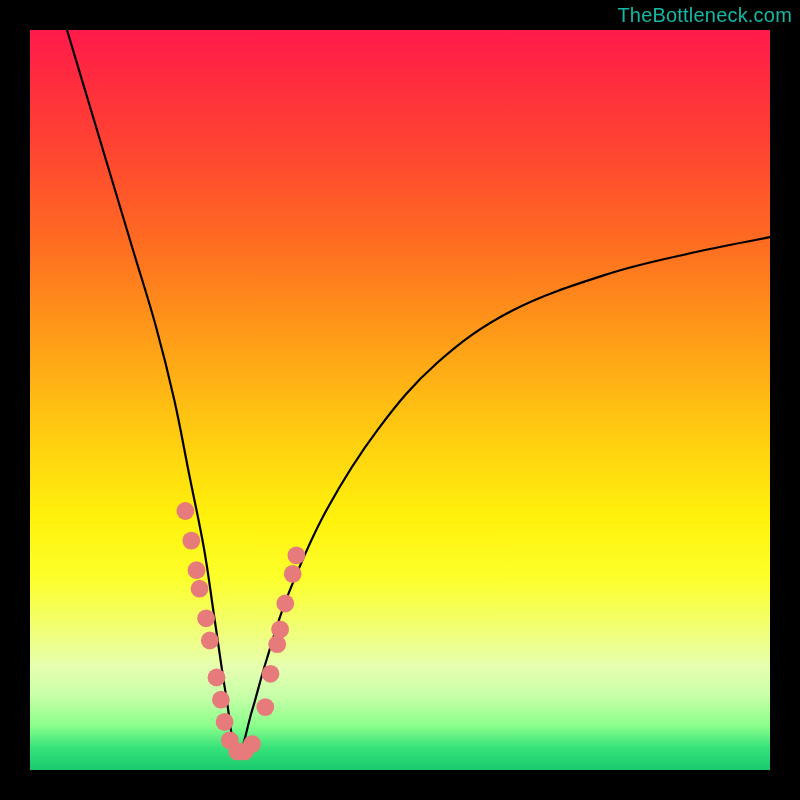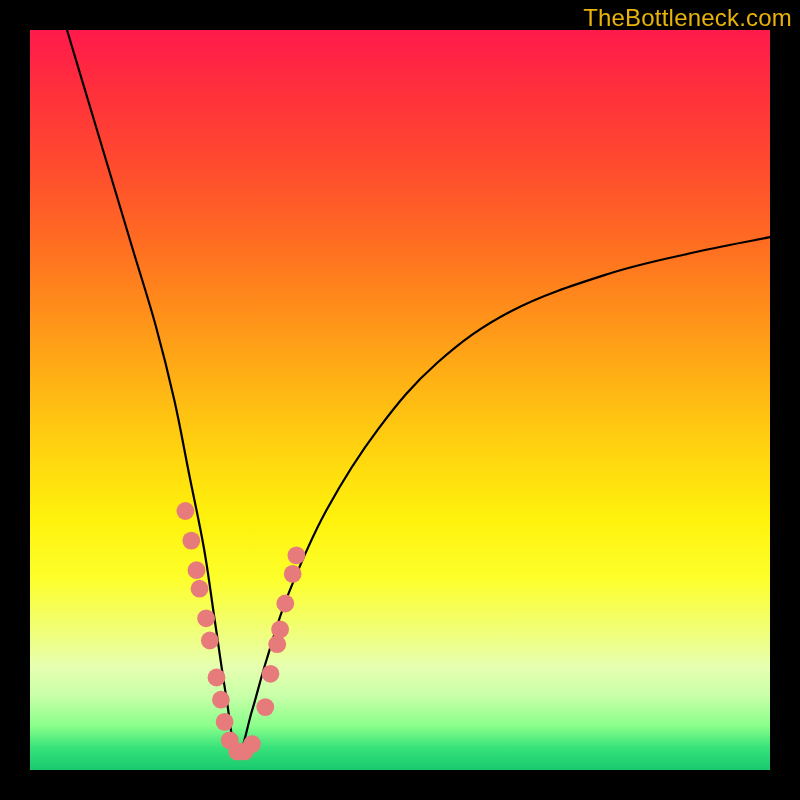--- a/index.html
+++ b/index.html
@@ -37,22 +37,22 @@
       #e6ffb0 86%,
       #c8ffa8 90%,
       #8bff8b 94%,
       #37e27a 97%,
       #18c96e 100%);
   }
   .watermark {
     position: absolute;
     top: 4px;
     right: 8px;
-    color: #eab308;
-    font-size: 24px;
+    color: #14b8a6;
+    font-size: 20px;
     letter-spacing: 0.2px;
     user-select: none;
   }
   svg.overlay {
     position: absolute;
     left: 0;
     top: 0;
     width: 740px;
     height: 740px;
   }

